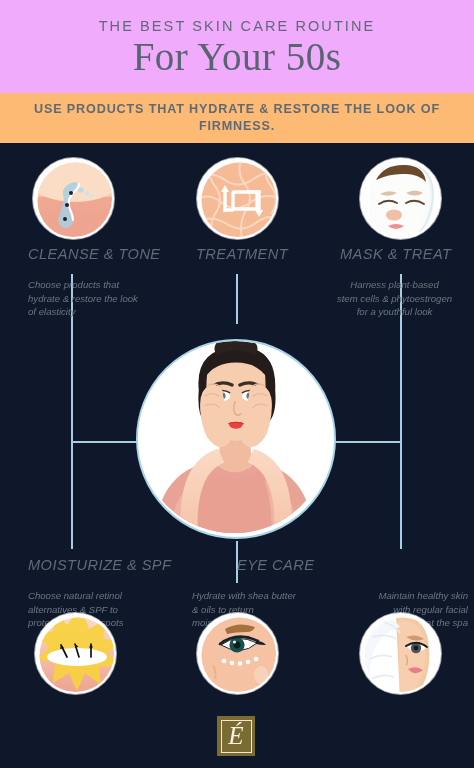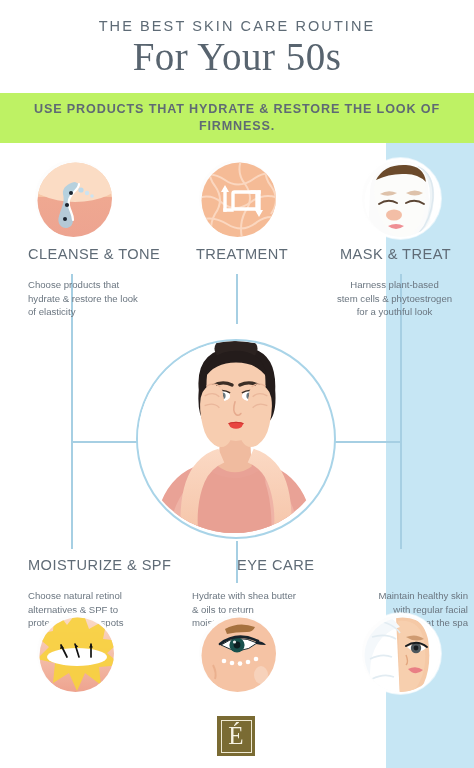--- a/index.html
+++ b/index.html
@@ -7,48 +7,49 @@
   body {
     font-family:"Liberation Sans", sans-serif;
     background:#c6e6f4;
     overflow:hidden;
     position:relative;
   }
 
   
   .header-band{
     position:absolute; left:0; top:0; width:474px; height:93px;
-    background:#ffffff;
+    background:#f0abfc;
     display:flex; flex-direction:column; align-items:center; justify-content:center;
   }
   .kicker{
     font-size:14.5px; letter-spacing:2.1px; color:#5e6b76;
     font-weight:400; text-align:center; line-height:1;
     margin-top:4px;
   }
   .headline{
     font-family:"Liberation Serif", serif;
     font-size:39px; color:#58646f; letter-spacing:0.5px;
     line-height:1.05; margin-top:4px; font-weight:400; text-align:left;
   }
 
   .sub-band{
     position:absolute; left:0; top:93px; width:474px; height:50px;
-    background:#bef264;
+    background:#fdba74;
     display:flex; align-items:center; justify-content:center;
   }
   .sub-band .subtitle{
     font-size:12.6px; letter-spacing:0.85px; color:#5f6a74;
     font-weight:700; text-align:center; line-height:1.35;
   }
 
   
   .body-area{
-    position:absolute; left:0; top:143px; width:386px; height:625px;
-    background:#ffffff;
+    position:absolute; left:0; top:143px; width:474px; height:625px;
+    background:#0f172a;
+    font-style:italic;
   }
 
   
   .vline{ position:absolute; width:1.5px; background:#a6cfe3; }
   .hline{ position:absolute; height:1.5px; background:#a6cfe3; }
 
   
   .icon-circle{
     position:absolute; border-radius:50%;
     background:#fdfdfd; overflow:hidden;

